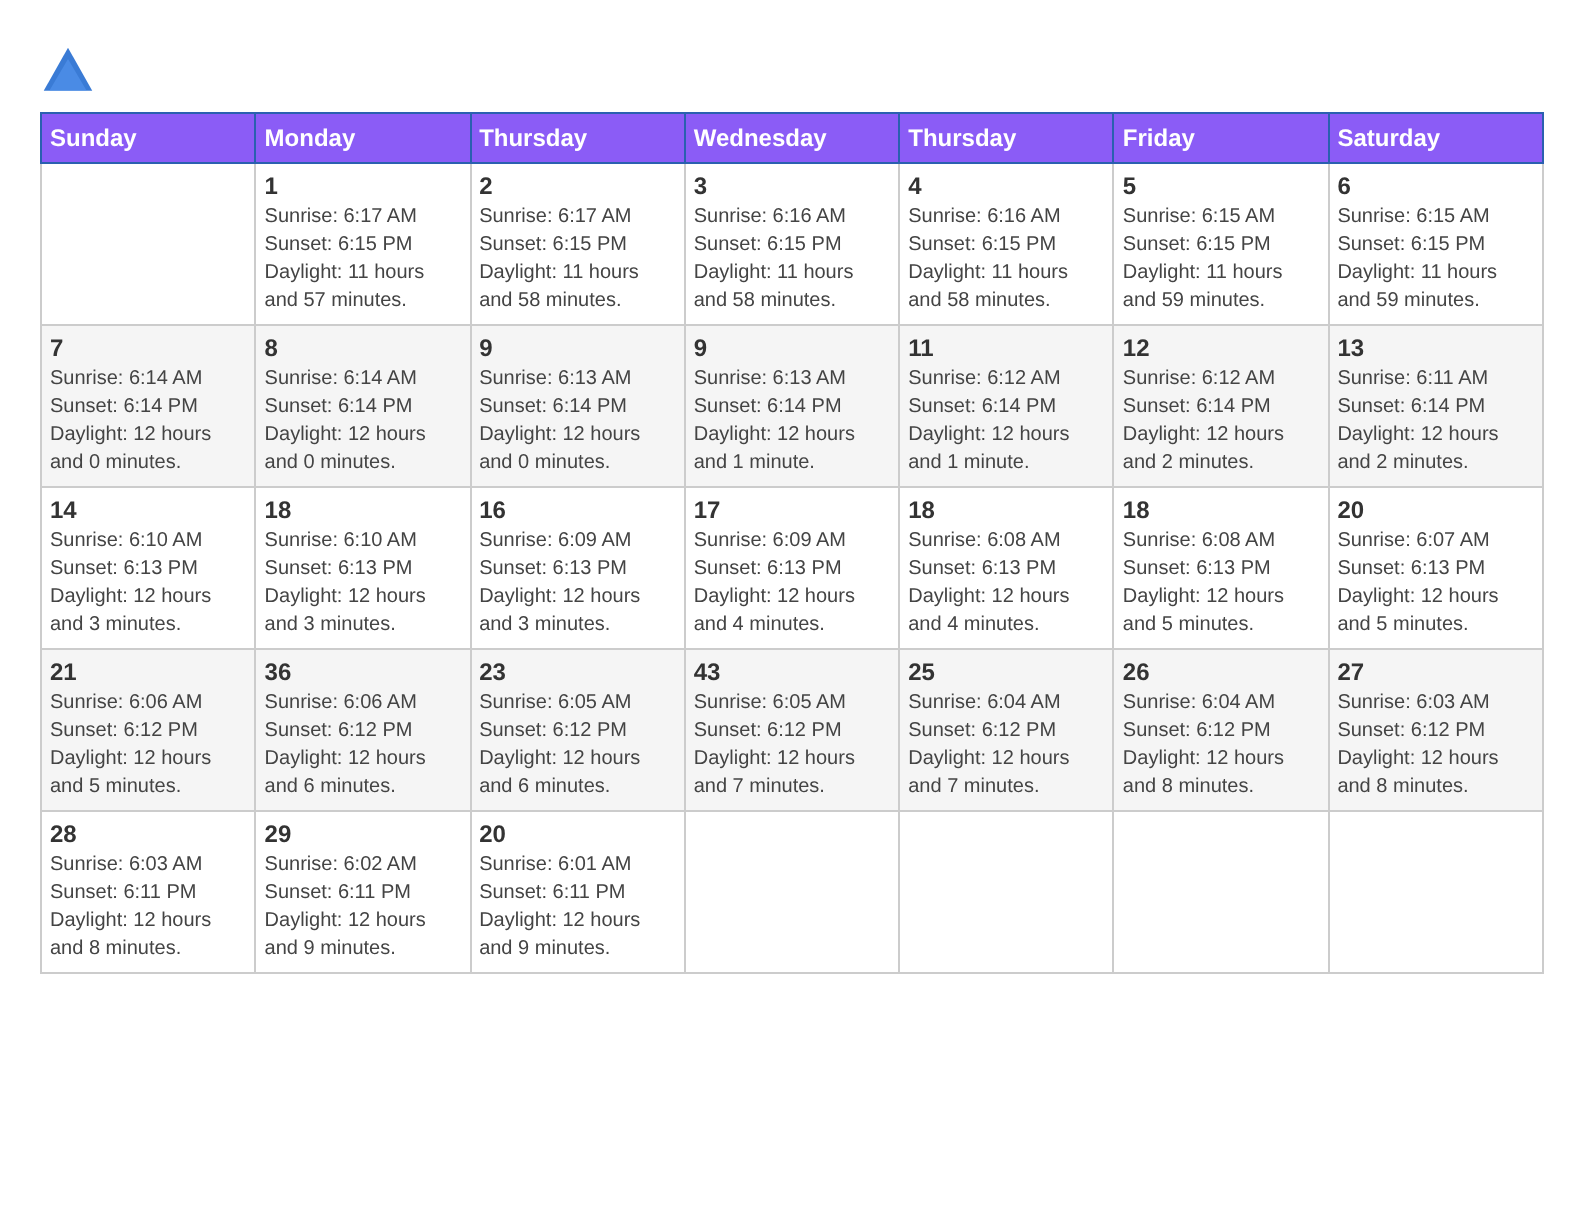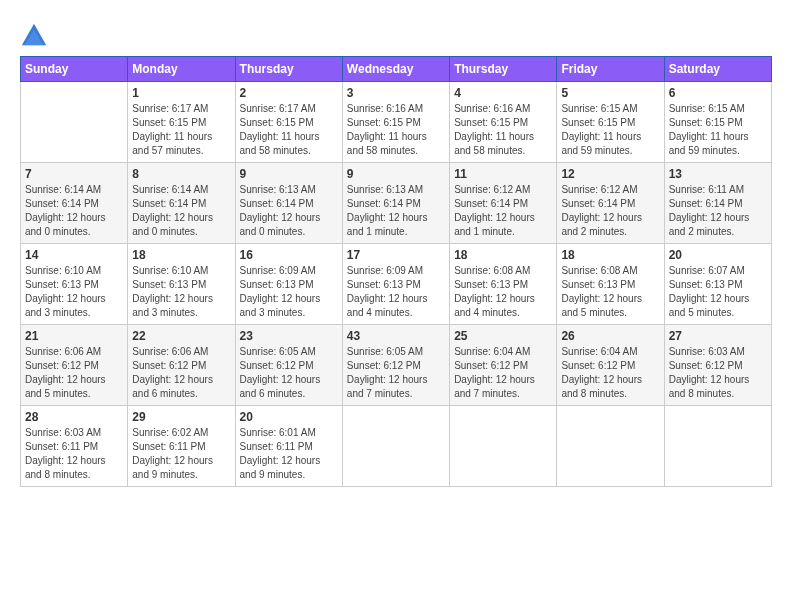--- a/index.html
+++ b/index.html
@@ -226,21 +226,21 @@
             <span class="day-num">20</span>
             <div class="day-info">Sunrise: 6:07 AM<br>Sunset: 6:13 PM<br>Daylight: 12 hours<br>and 5 minutes.</div>
           </td>
         </tr>
         <tr>
           <td>
             <span class="day-num">21</span>
             <div class="day-info">Sunrise: 6:06 AM<br>Sunset: 6:12 PM<br>Daylight: 12 hours<br>and 5 minutes.</div>
           </td>
           <td>
-            <span class="day-num">22</span>
+            <span class="day-num">36</span>
             <div class="day-info">Sunrise: 6:06 AM<br>Sunset: 6:12 PM<br>Daylight: 12 hours<br>and 6 minutes.</div>
           </td>
           <td>
             <span class="day-num">23</span>
             <div class="day-info">Sunrise: 6:05 AM<br>Sunset: 6:12 PM<br>Daylight: 12 hours<br>and 6 minutes.</div>
           </td>
           <td>
             <span class="day-num">43</span>
             <div class="day-info">Sunrise: 6:05 AM<br>Sunset: 6:12 PM<br>Daylight: 12 hours<br>and 7 minutes.</div>
           </td>

